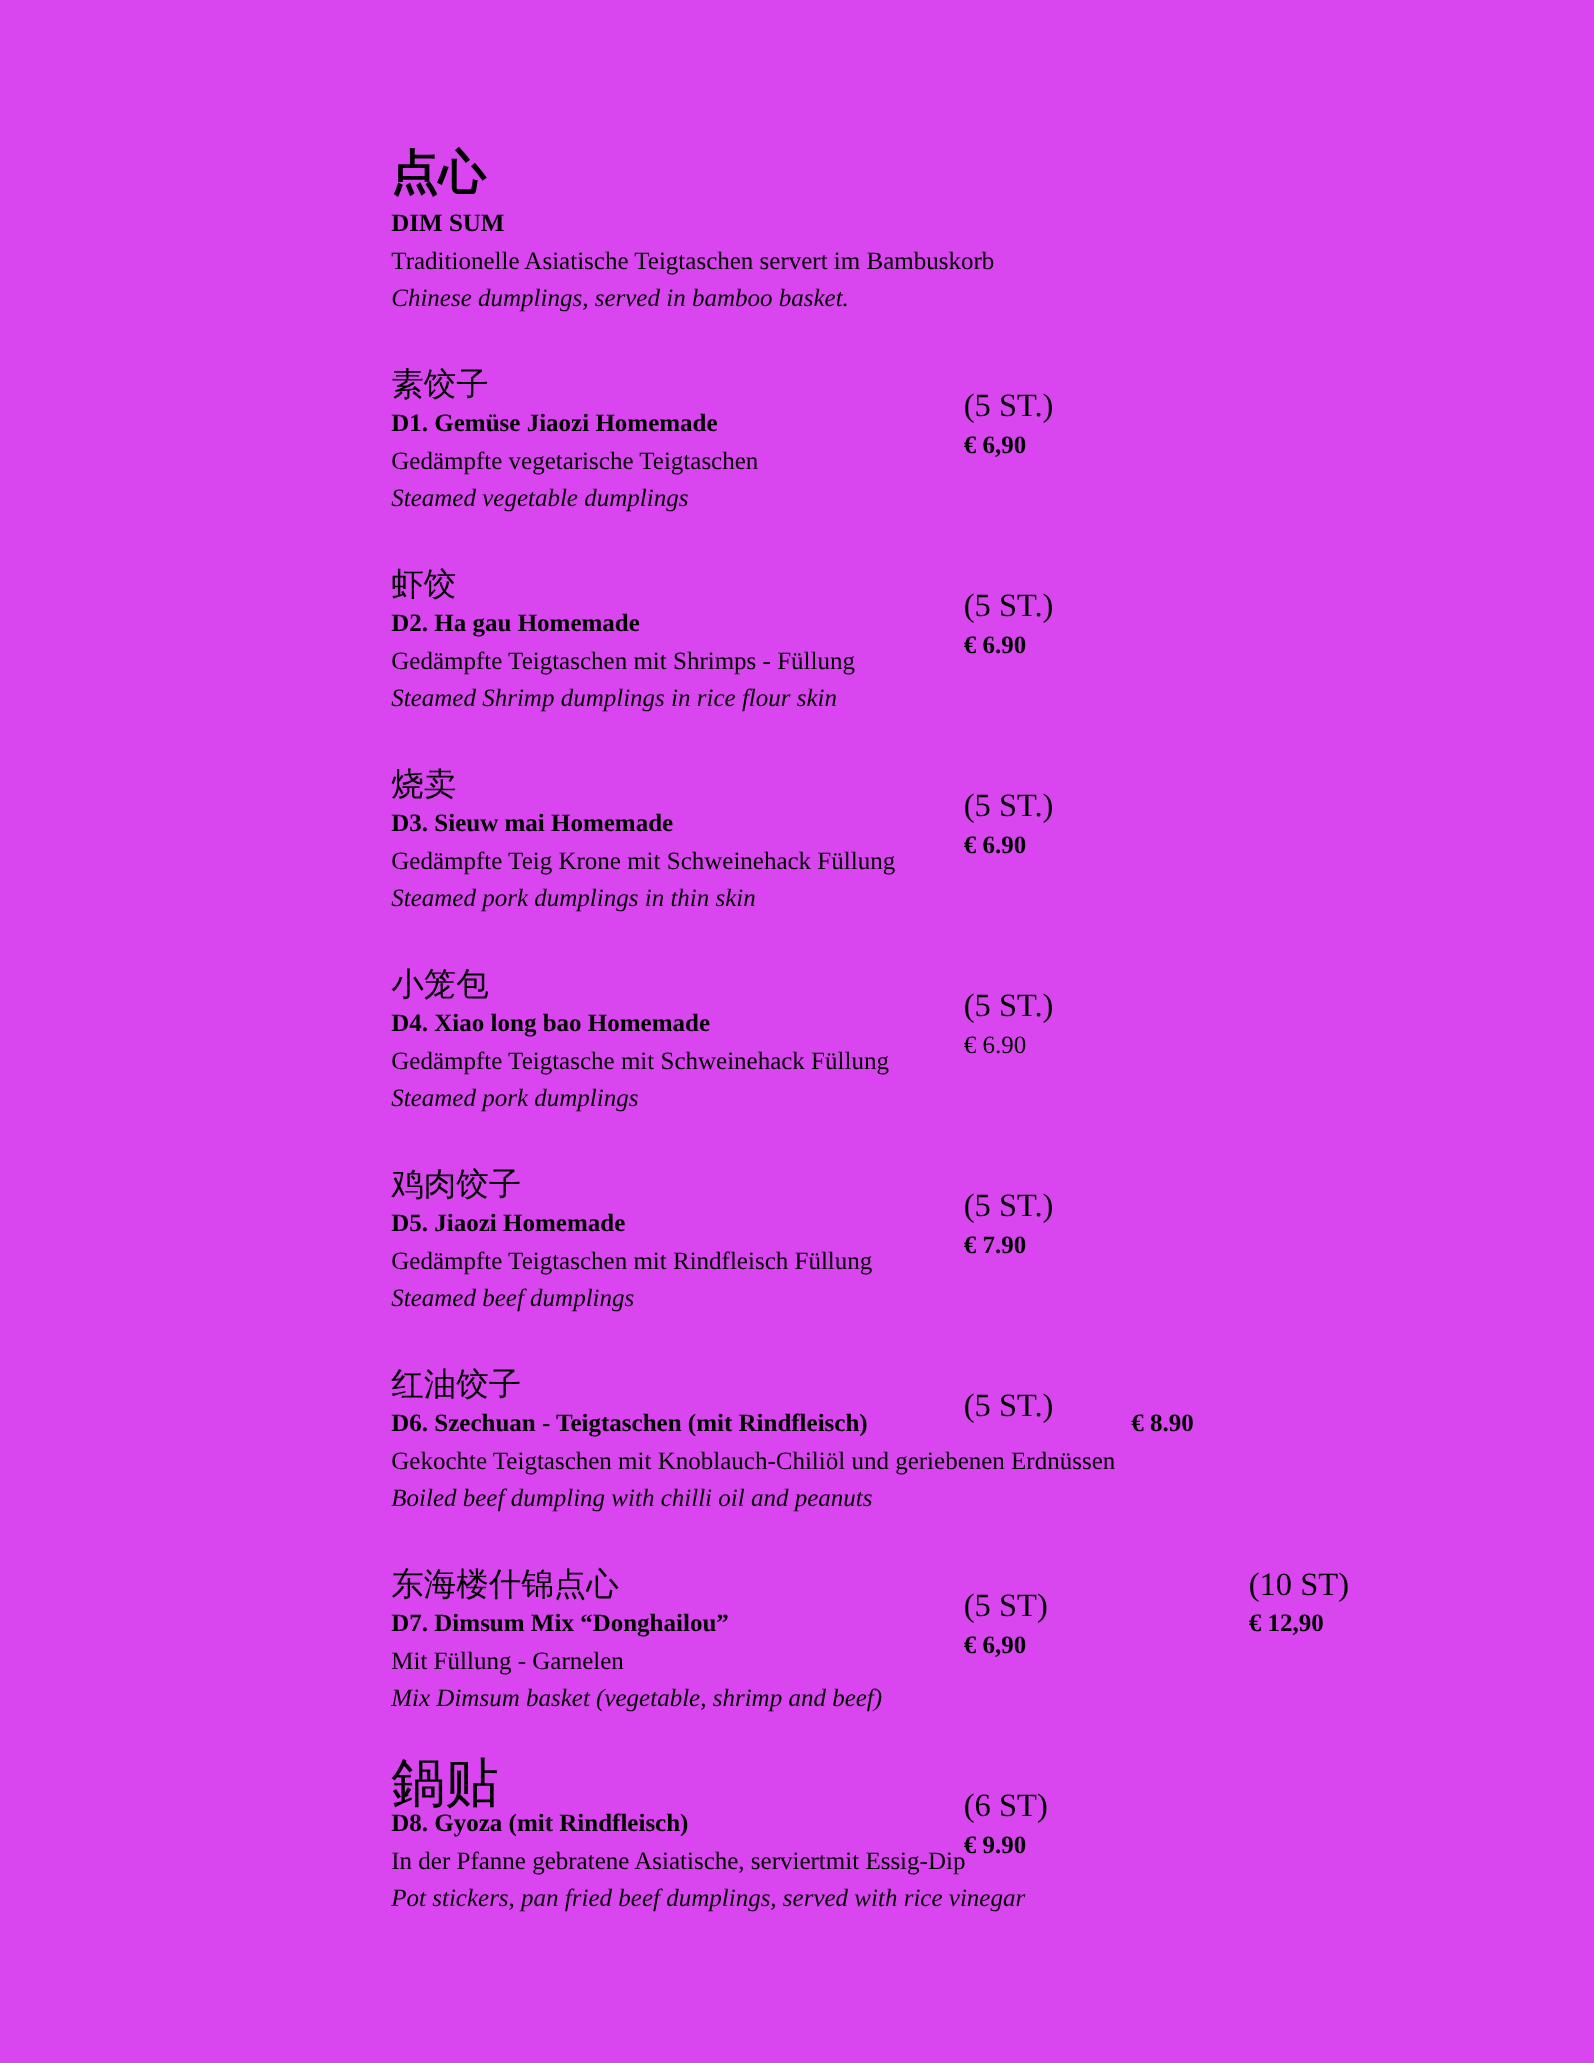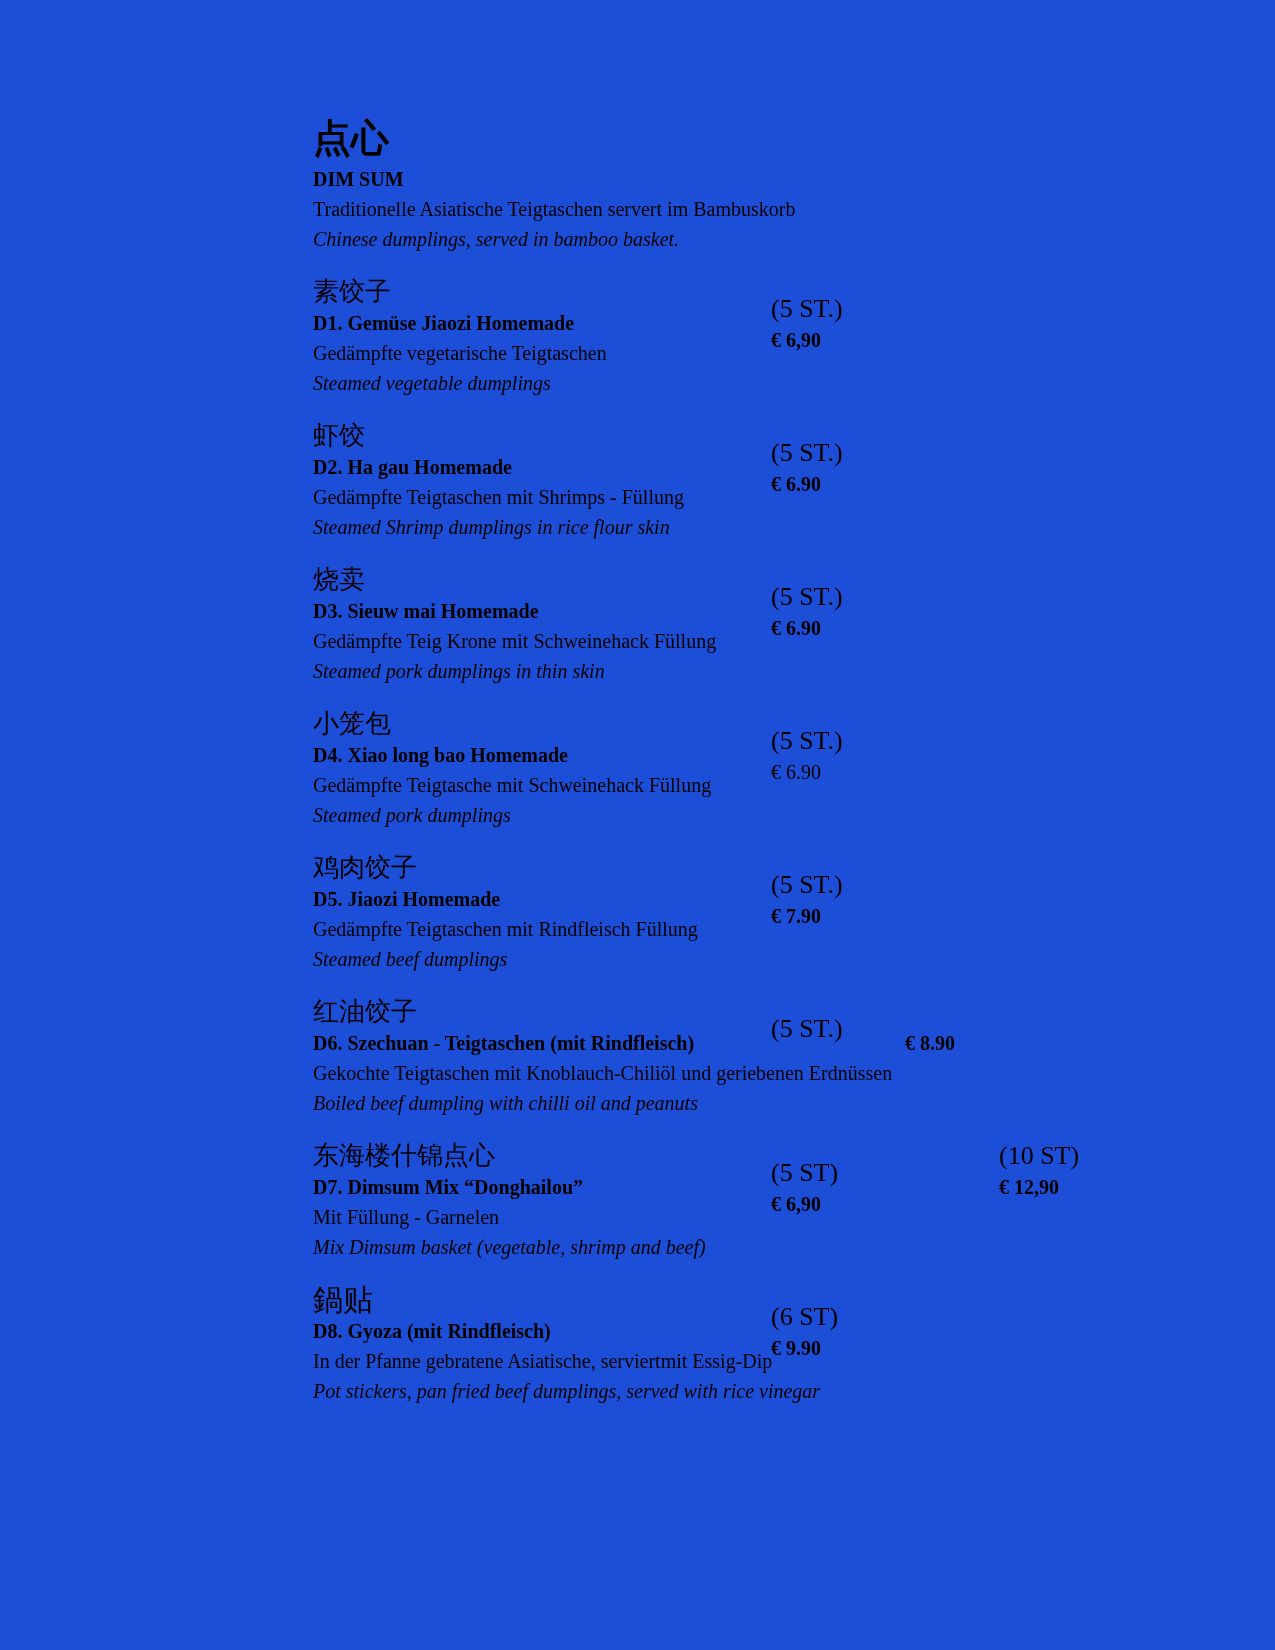--- a/index.html
+++ b/index.html
@@ -1,20 +1,20 @@
 <!DOCTYPE html>
 <html><head>
 <meta charset="utf-8">
 <style>
   html, body { margin: 0; padding: 0; background: #ffffff; }
   .page {
     position: relative;
     width: 1275px;
     height: 1650px;
-    background: #1d4ed8;
+    background: #d946ef;
     color: #000000;
     font-family: "Liberation Serif", serif;
     box-sizing: border-box;
     padding: 112px 30px 0 313px;
     overflow: hidden;
   }
   .row {
     position: relative;
     height: 30px;
     line-height: 30px;
@@ -33,22 +33,22 @@
     font-weight: bold;
   }
   .brand { font-weight: bold; }
   .english { font-style: italic; }
   .name { font-weight: bold; }
   .price { font-weight: bold; }
   .price-regular { font-weight: normal; }
   .col1 { position: absolute; left: 458px; top: 17px; }
   .col1-far { position: absolute; left: 592px; top: 0; }
   .col2 { position: absolute; left: 686px; top: 0; }
-  .item { margin-top: 22px; }
-  .cjk-lg { font-size: 30px; }
+  .item { margin-top: 38px; }
+  .cjk-lg { font-size: 43px; }
 </style>
 </head>
 <body>
 
 <div class="page">
 
   <div class="row title-cjk">点心</div>
   <div class="row brand">DIM SUM</div>
   <div class="row">Traditionelle Asiatische Teigtaschen servert im Bambuskorb</div>
   <div class="row english">Chinese dumplings, served in bamboo basket.</div>

